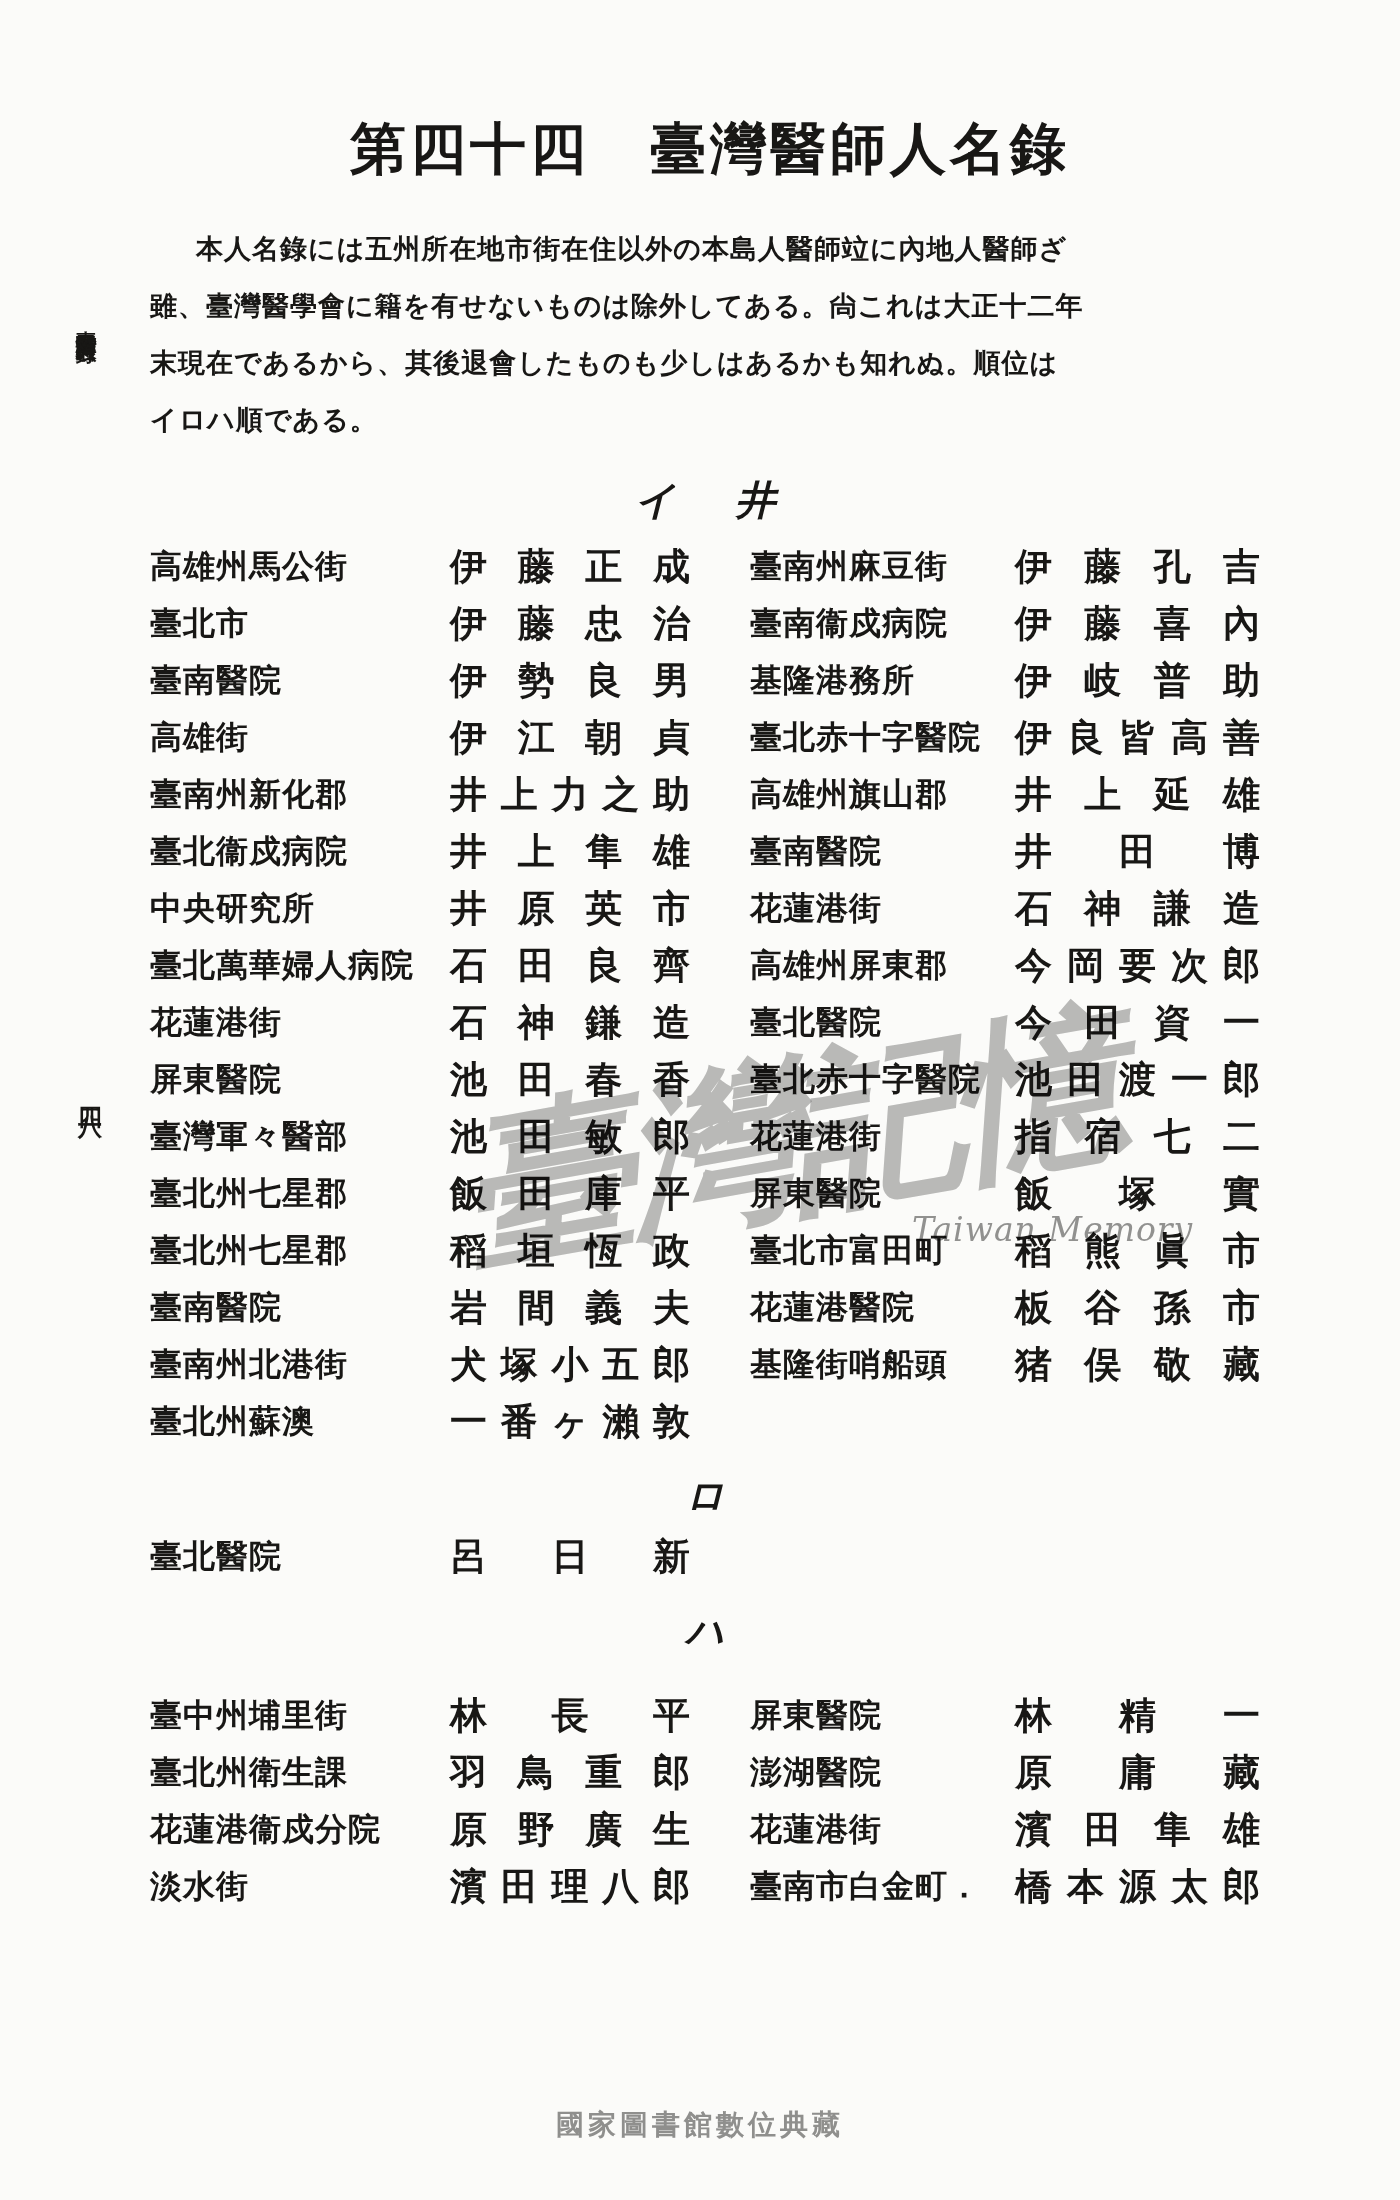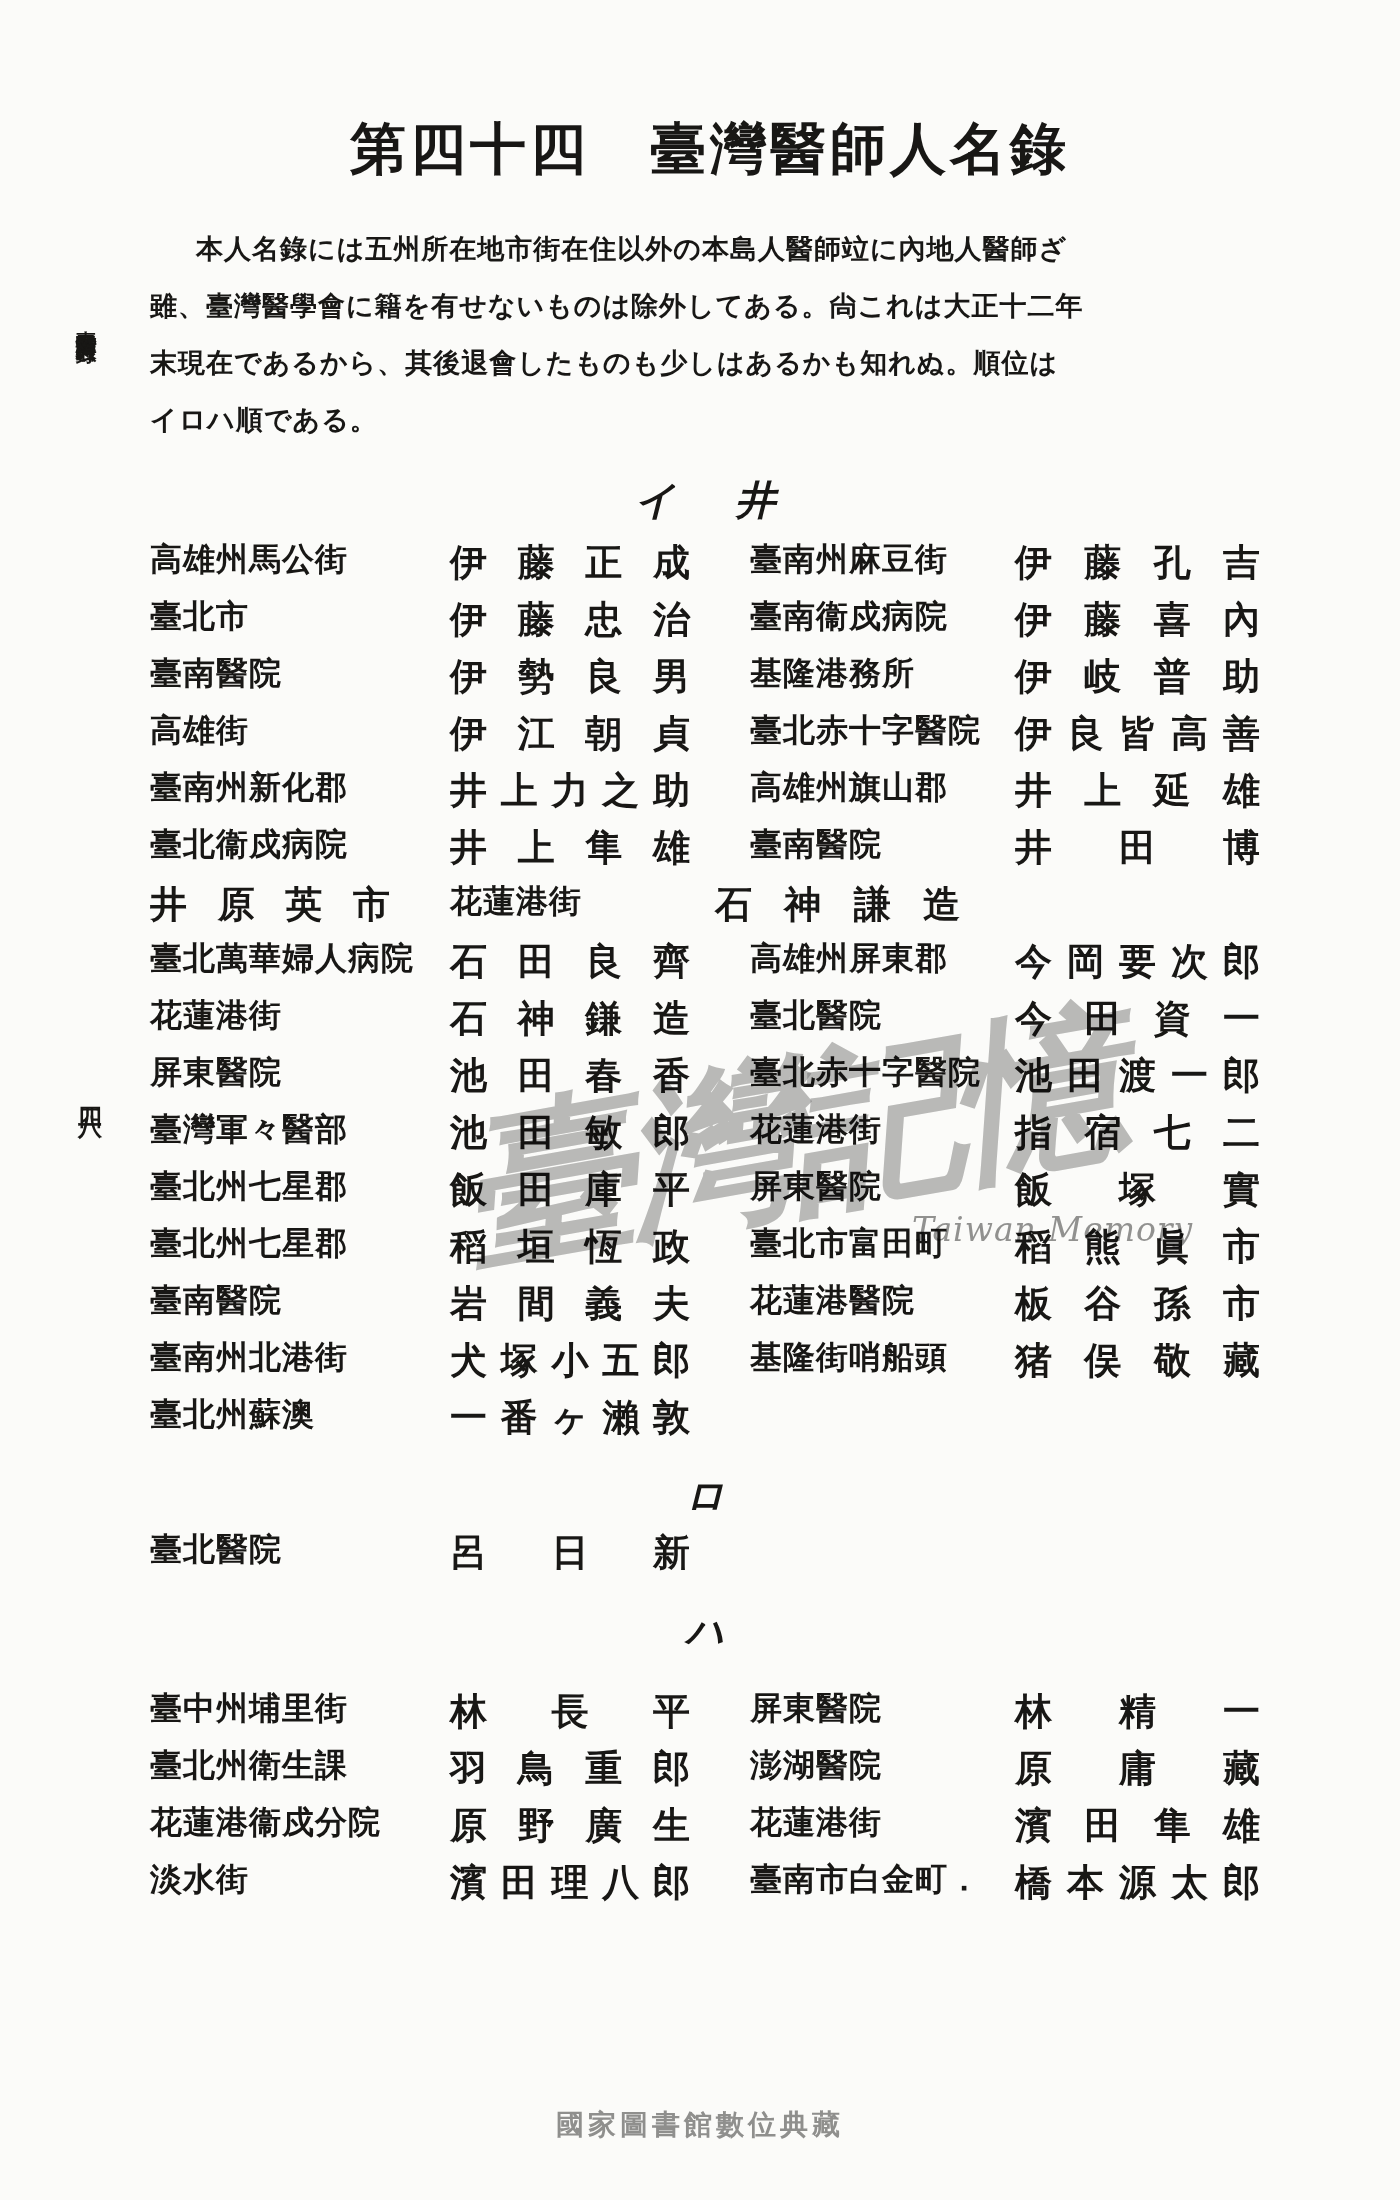--- a/index.html
+++ b/index.html
@@ -38,21 +38,21 @@
     letter-spacing:1px;
   }
   .intro .l1{text-indent:46px;}
   .sec-heading{
     height:76px;margin-top:14px;
     display:flex;align-items:center;justify-content:center;
     font-size:40px;font-weight:bold;letter-spacing:10px;font-style:italic;
   }
   .sec-heading.small{height:64px;font-size:38px;}
   .rows{}
-  .pair{display:flex;align-items:flex-start;height:57px;}
+  .pair{display:flex;align-items:center;height:57px;}
   .loc{font-size:32px;font-weight:bold;letter-spacing:1px;white-space:nowrap;overflow:visible;}
   .loc-l{width:300px;}
   .name{font-size:37px;font-weight:bold;text-align:justify;text-align-last:justify;}
   .name-l{width:240px;}
   .colgap{width:60px;flex:none;}
   .loc-r{width:265px;}
   .name-r{width:245px;}
   .loc.long{font-size:28px;letter-spacing:0;}
   .rows-ha{margin-top:24px;}
   
@@ -137,20 +137,21 @@
           <span class="name name-r">井上延雄</span>
         </div>
         <div class="pair">
           <span class="loc loc-l">臺北衞戍病院</span>
           <span class="name name-l">井上隼雄</span>
           <span class="colgap"></span>
           <span class="loc loc-r">臺南醫院</span>
           <span class="name name-r">井田博</span>
         </div>
         <div class="pair">
+          <span class="loc loc-l">中央研究所</span>
           <span class="name name-l">井原英市</span>
           <span class="colgap"></span>
           <span class="loc loc-r">花蓮港街</span>
           <span class="name name-r">石神謙造</span>
         </div>
         <div class="pair">
           <span class="loc loc-l">臺北萬華婦人病院</span>
           <span class="name name-l">石田良齊</span>
           <span class="colgap"></span>
           <span class="loc loc-r">高雄州屏東郡</span>

